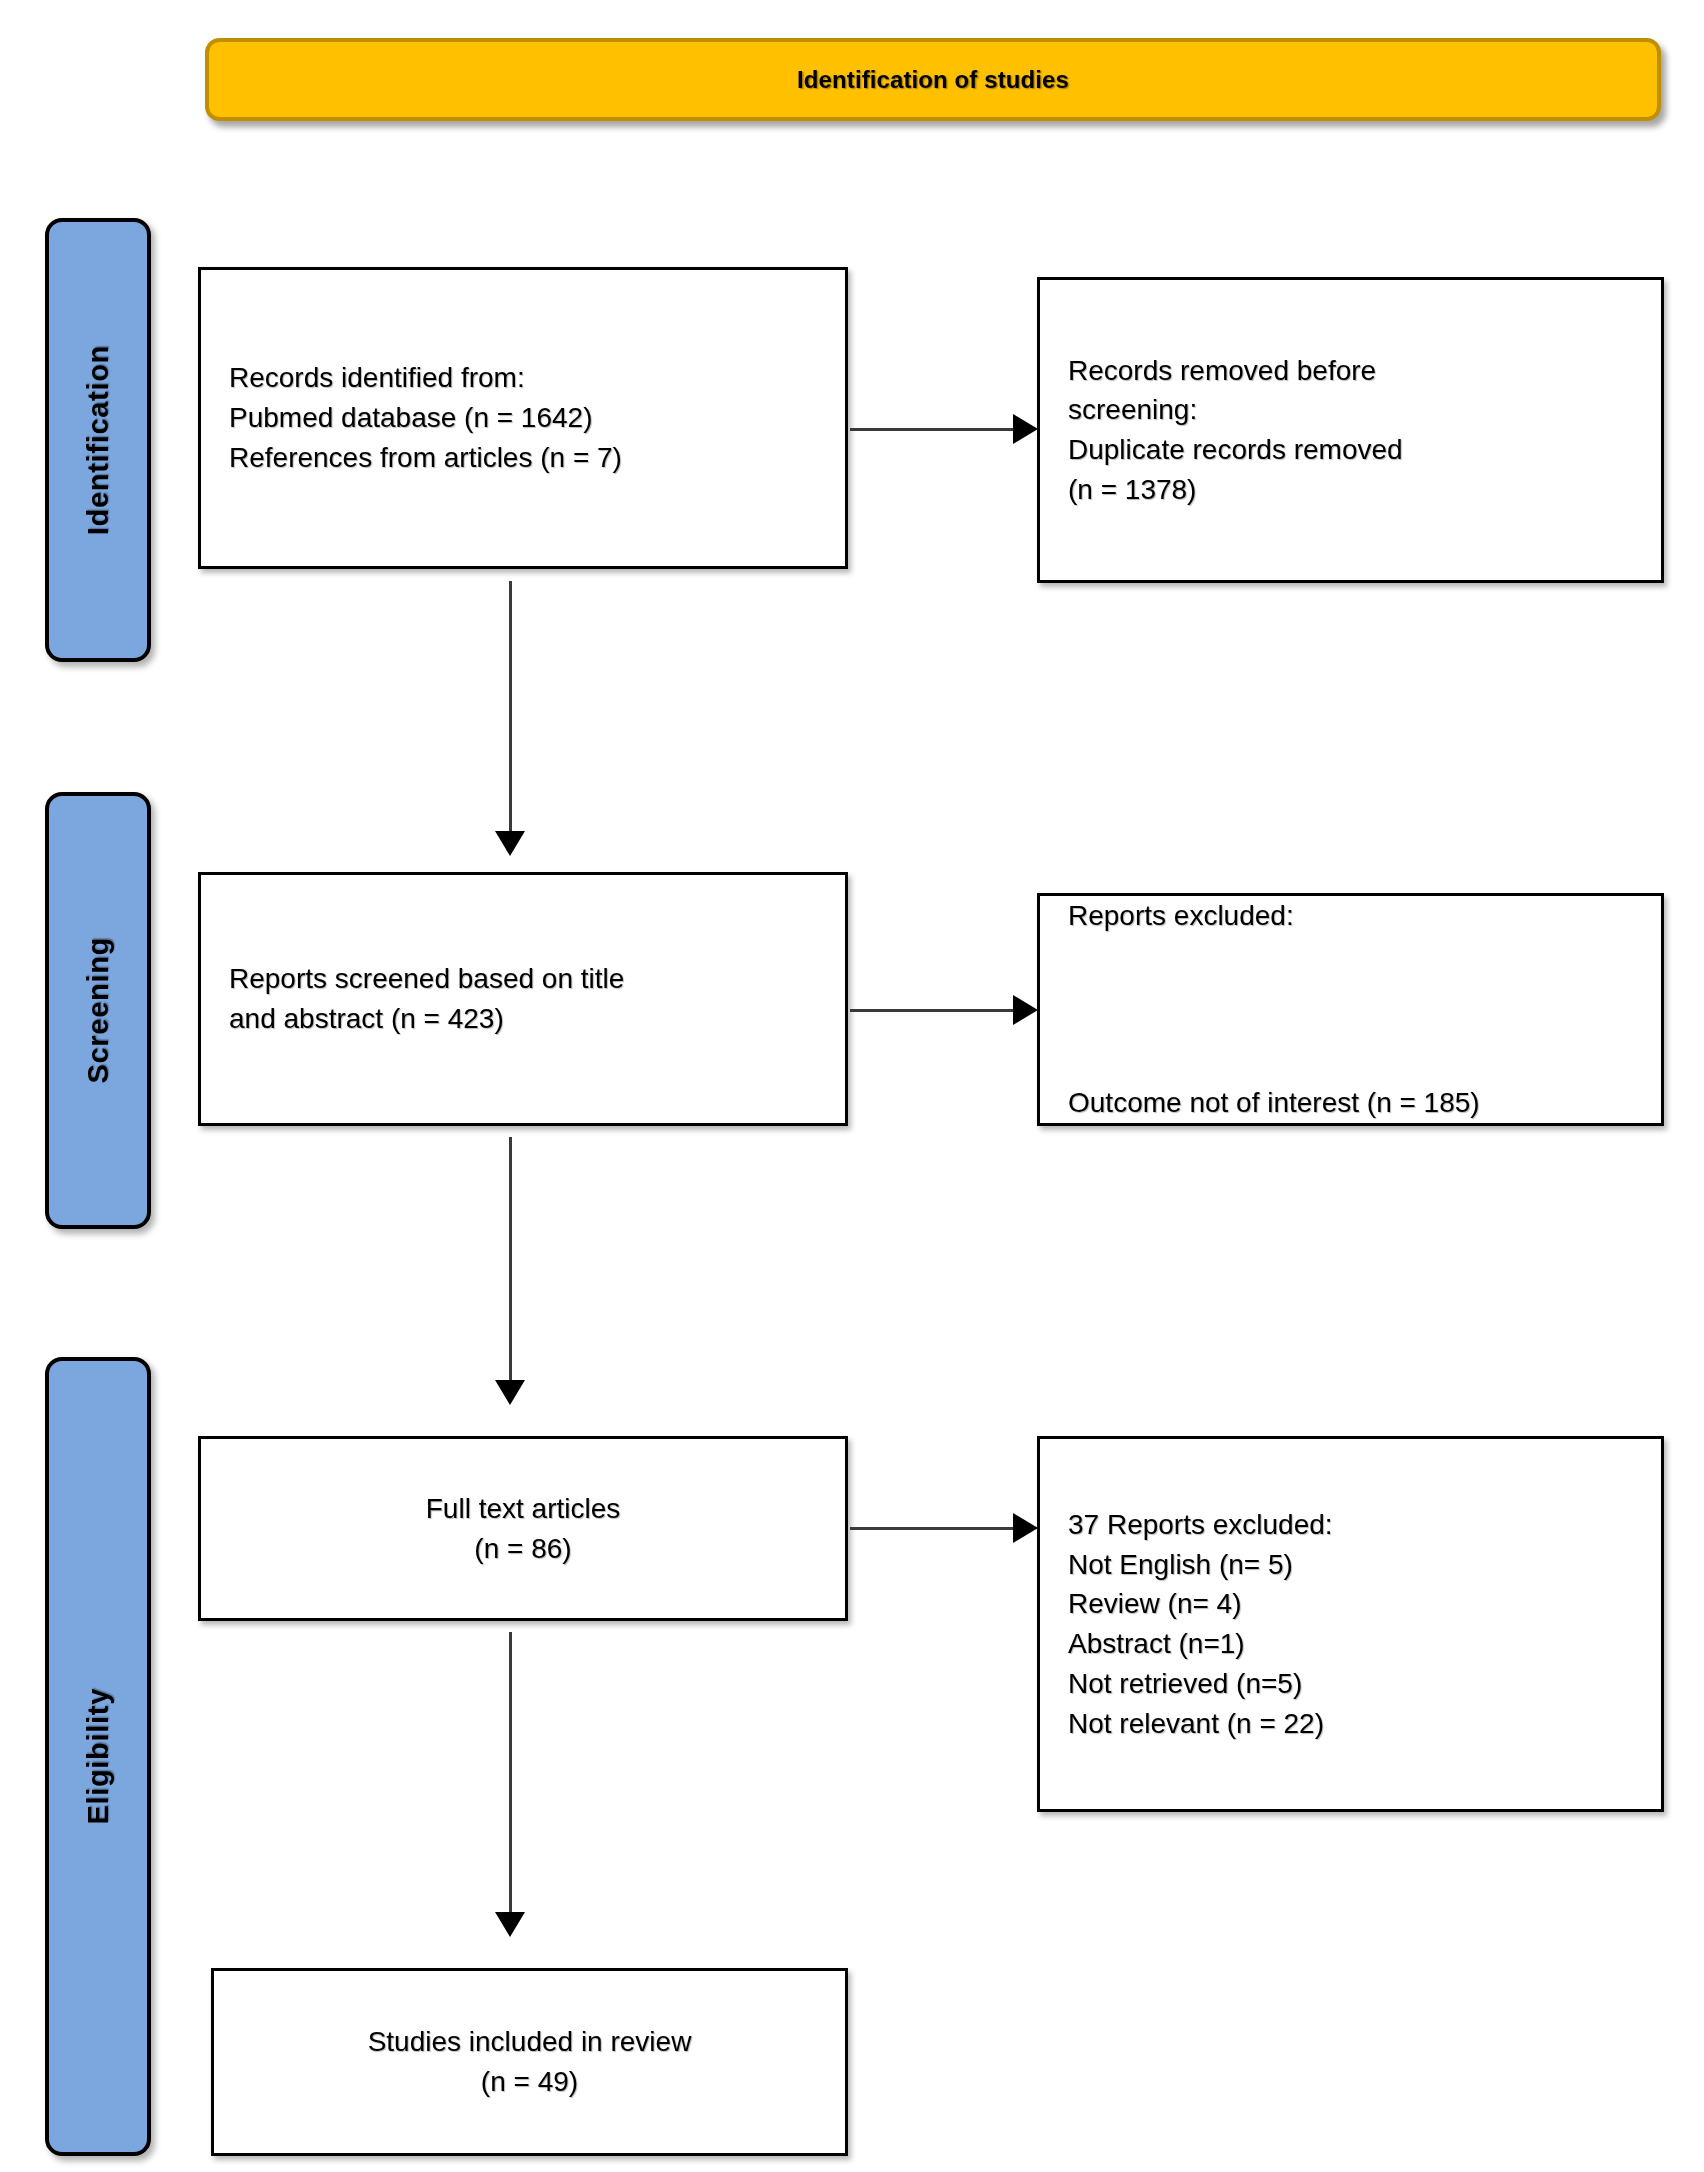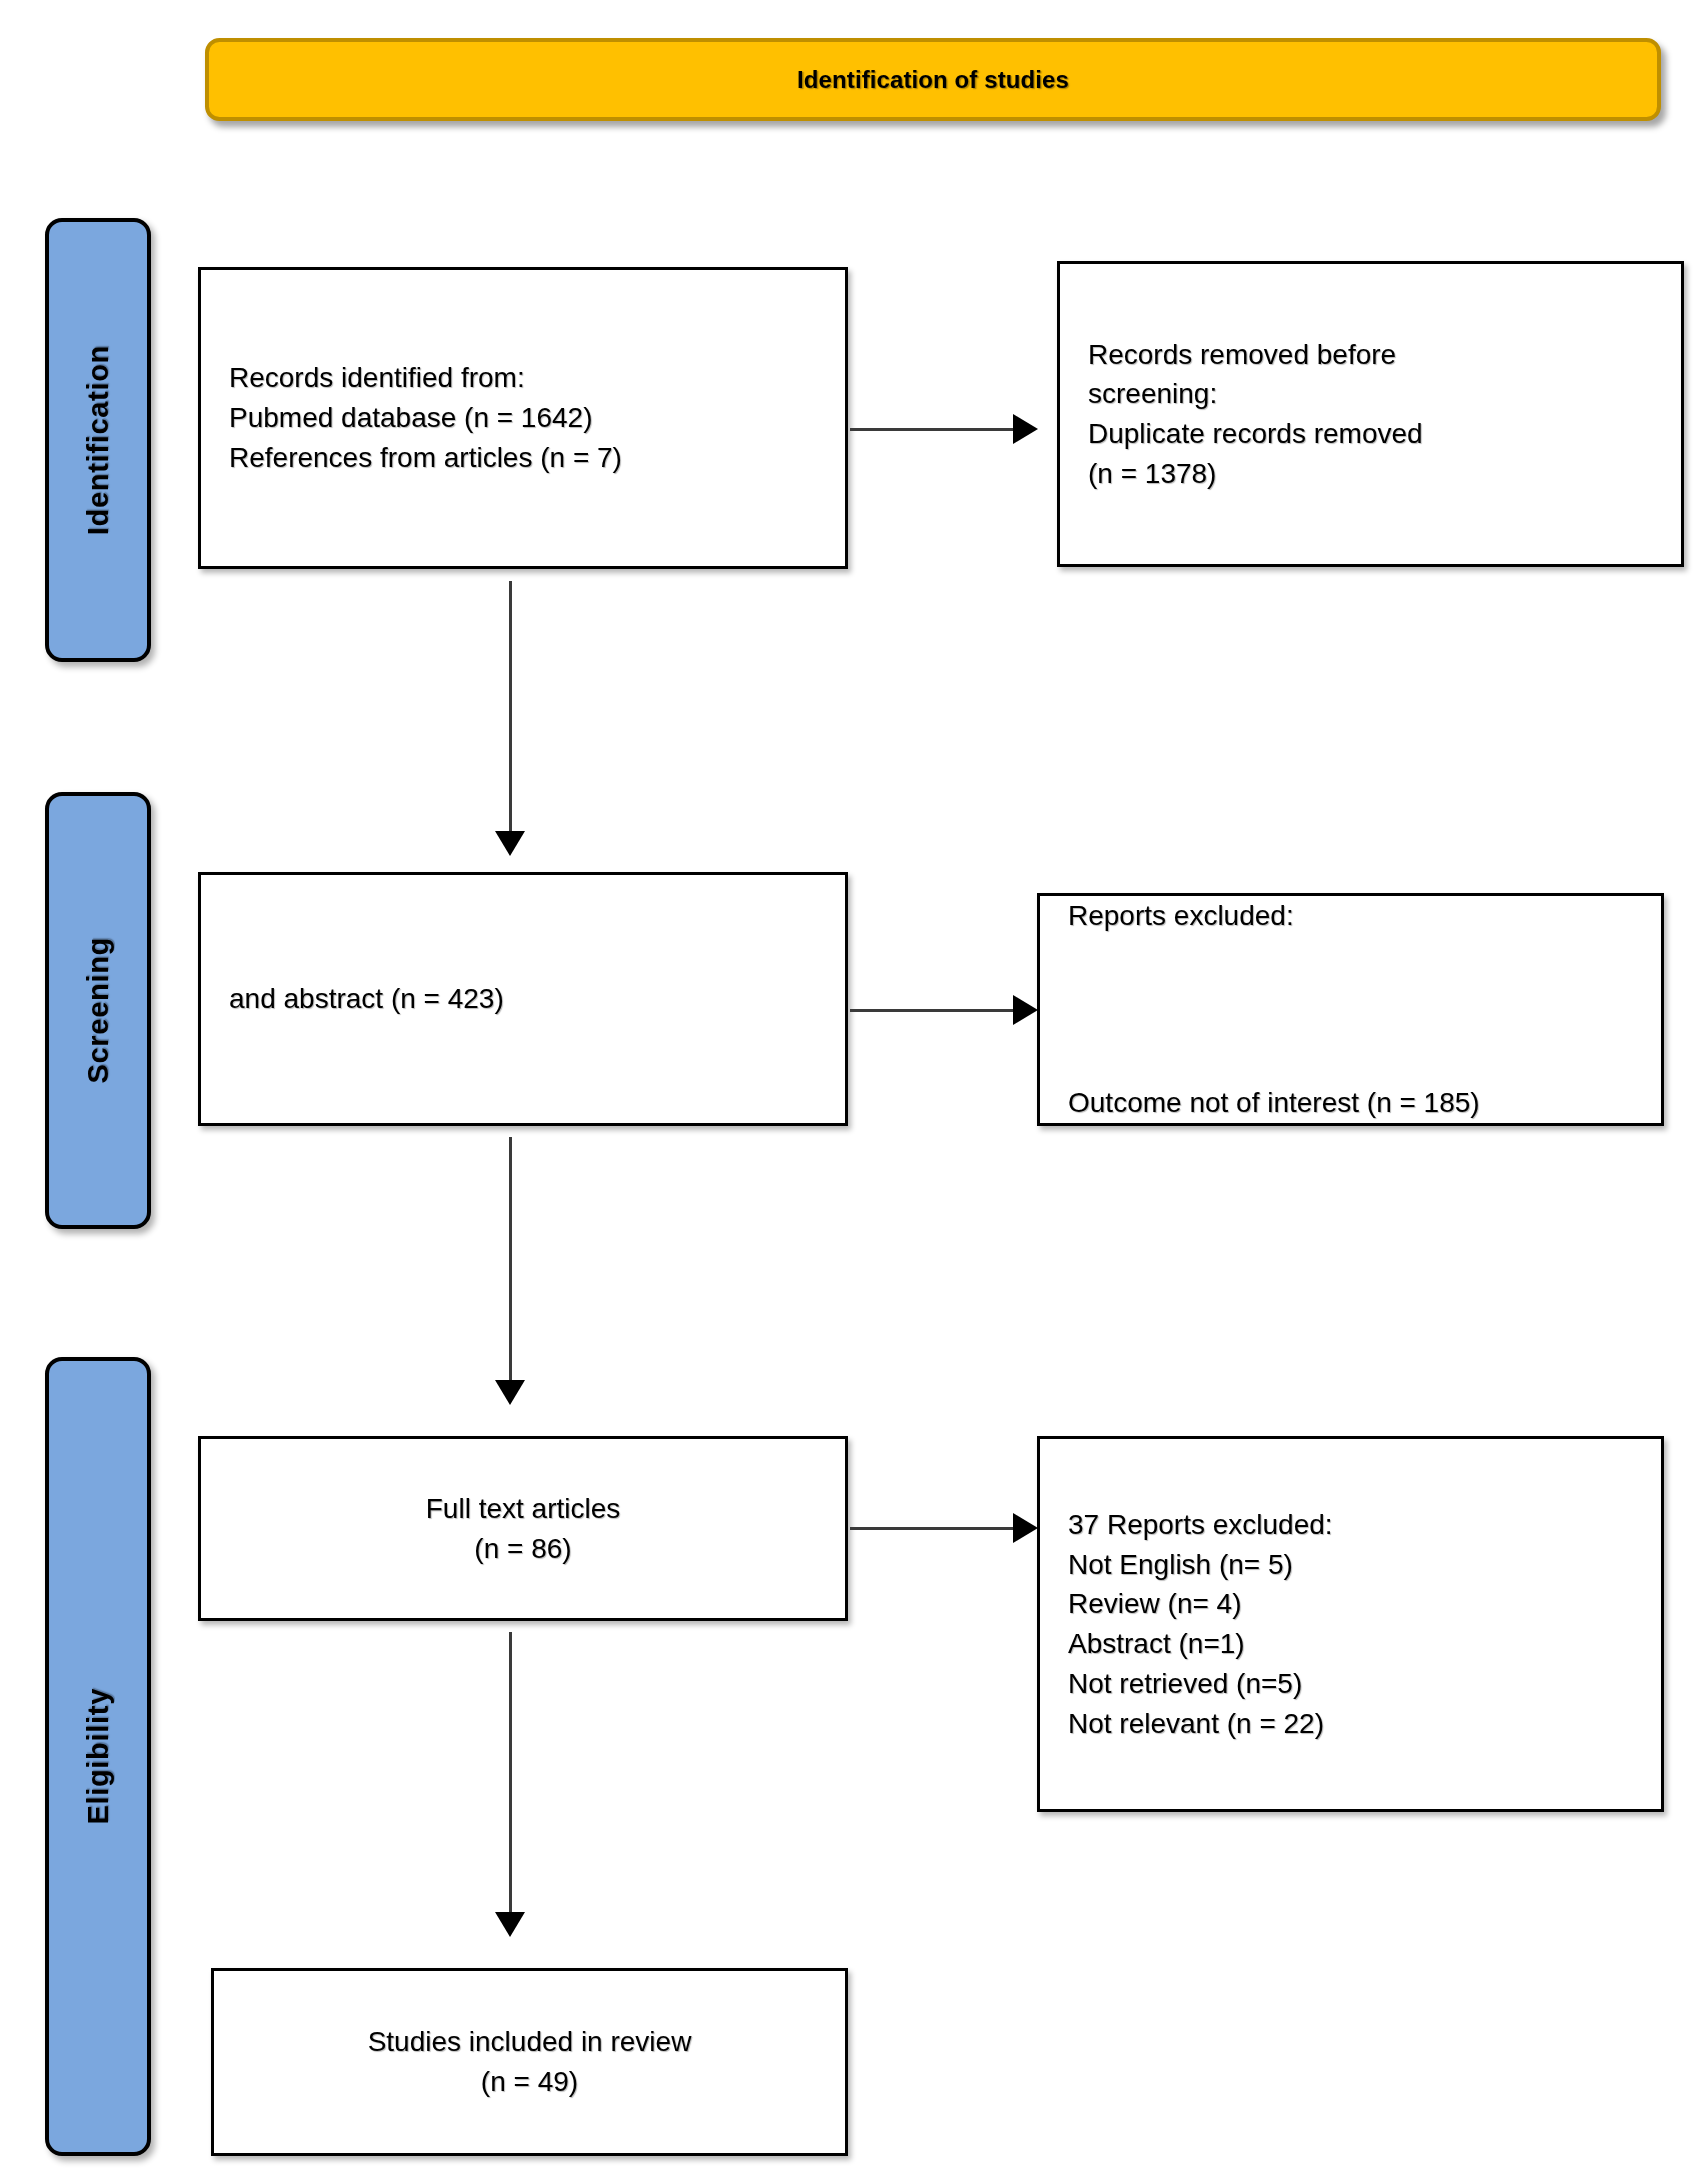--- a/index.html
+++ b/index.html
@@ -83,21 +83,21 @@
     font-size: 28px;
     line-height: 1.42;
     color: #000000;
     white-space: nowrap;
     text-shadow: 1px 1px 1px rgba(0,0,0,0.28);
   }
   .flow-box.left-aligned { padding-left: 28px; align-items: flex-start; }
   .flow-box.center-aligned { align-items: center; }
 
   #box-records-identified { left: 198px;  top: 267px;  width: 650px;  height: 302px; }
-  #box-records-removed    { left: 1037px; top: 261px;  width: 627px;  height: 306px; margin-left: 20px; }
+  #box-records-removed    { left: 1037px; top: 277px;  width: 627px;  height: 306px; }
   #box-reports-screened   { left: 198px;  top: 872px; width: 650px;  height: 254px; }
   #box-reports-excluded   { left: 1037px; top: 893px; width: 627px;  height: 233px; justify-content: space-between; }
   #box-full-text          { left: 198px;  top: 1436px; width: 650px;  height: 185px; }
   #box-reports-excluded-2 { left: 1037px; top: 1436px; width: 627px;  height: 376px; }
   #box-studies-included   { left: 211px;  top: 1968px; width: 637px;  height: 188px; }
   .v-line {
     position: absolute;
     width: 2.6px;
     background: #3a3a3a;
   }
@@ -167,20 +167,21 @@
   </div>
 
   <div class="flow-box left-aligned" id="box-records-removed">
     <span class="line">Records removed before</span>
     <span class="line">screening:</span>
     <span class="line">Duplicate records removed</span>
     <span class="line">(n = 1378)</span>
   </div>
 
   <div class="flow-box left-aligned" id="box-reports-screened">
+    <span class="line">Reports screened based on title</span>
     <span class="line">and abstract (n = 423)</span>
   </div>
 
   <div class="flow-box left-aligned" id="box-reports-excluded">
     <span class="line">Reports excluded:</span>
     <span class="line">Outcome not of interest (n = 185)</span>
   </div>
 
   <div class="flow-box center-aligned" id="box-full-text">
     <span class="line">Full text articles</span>

